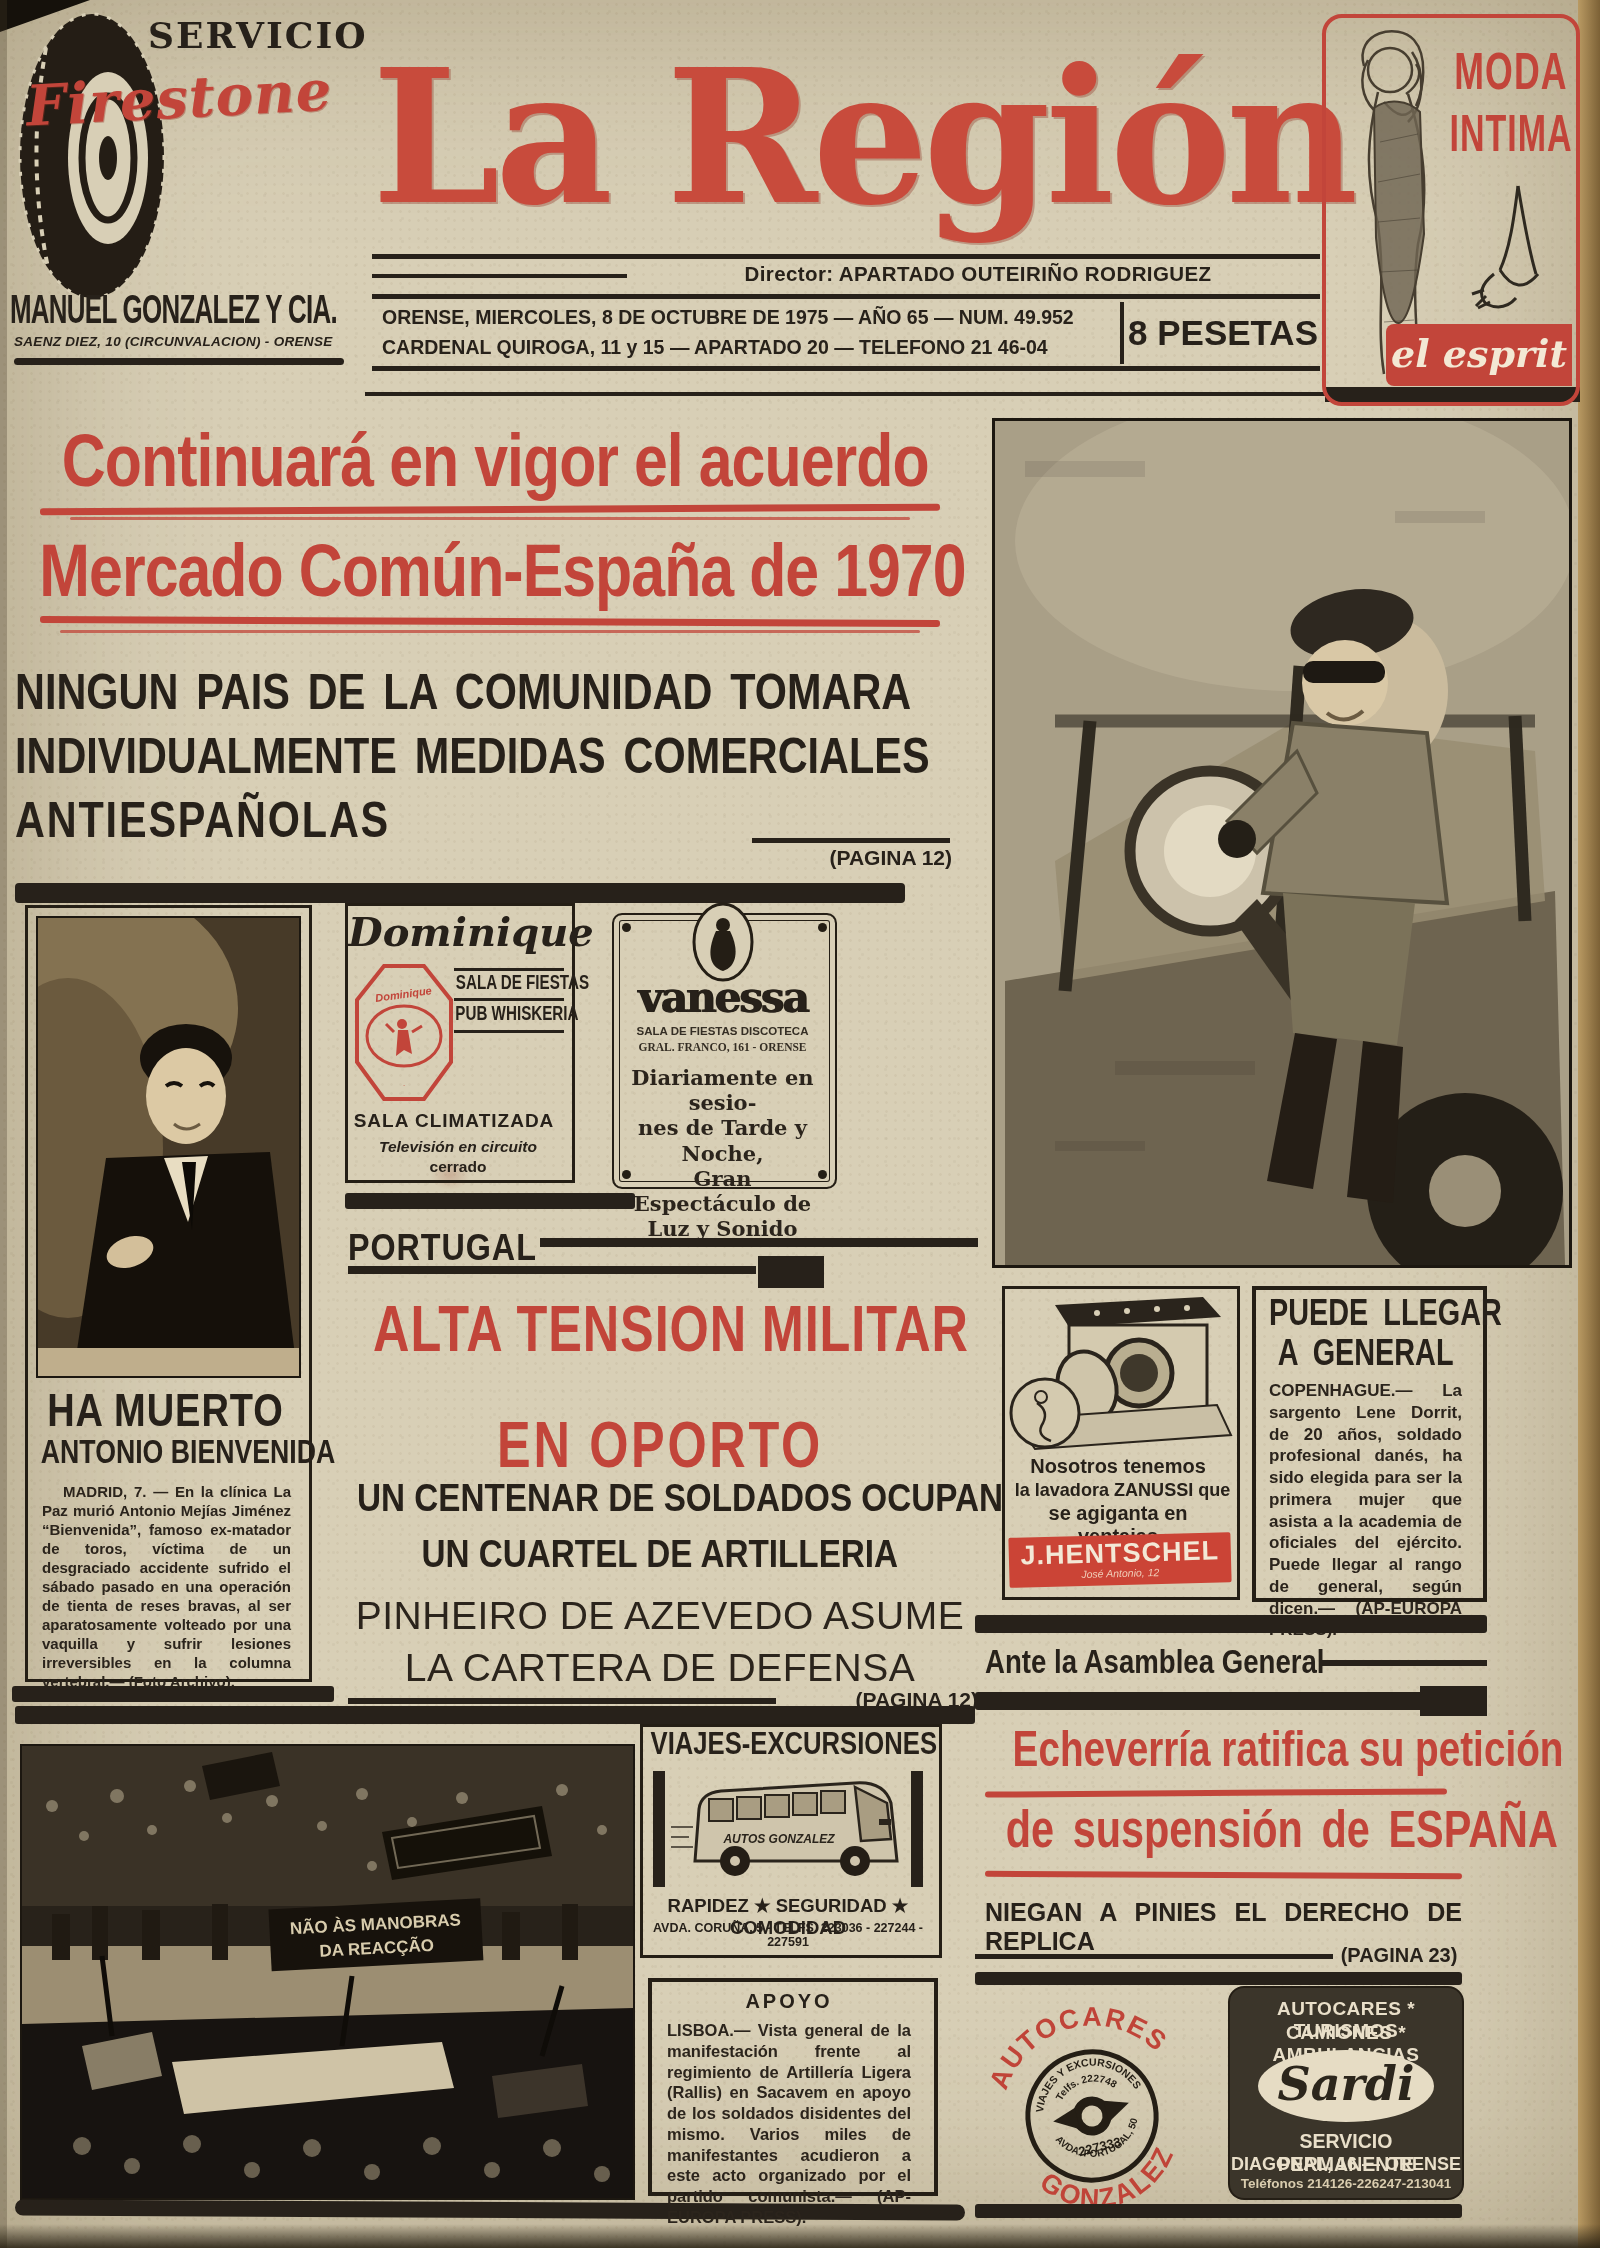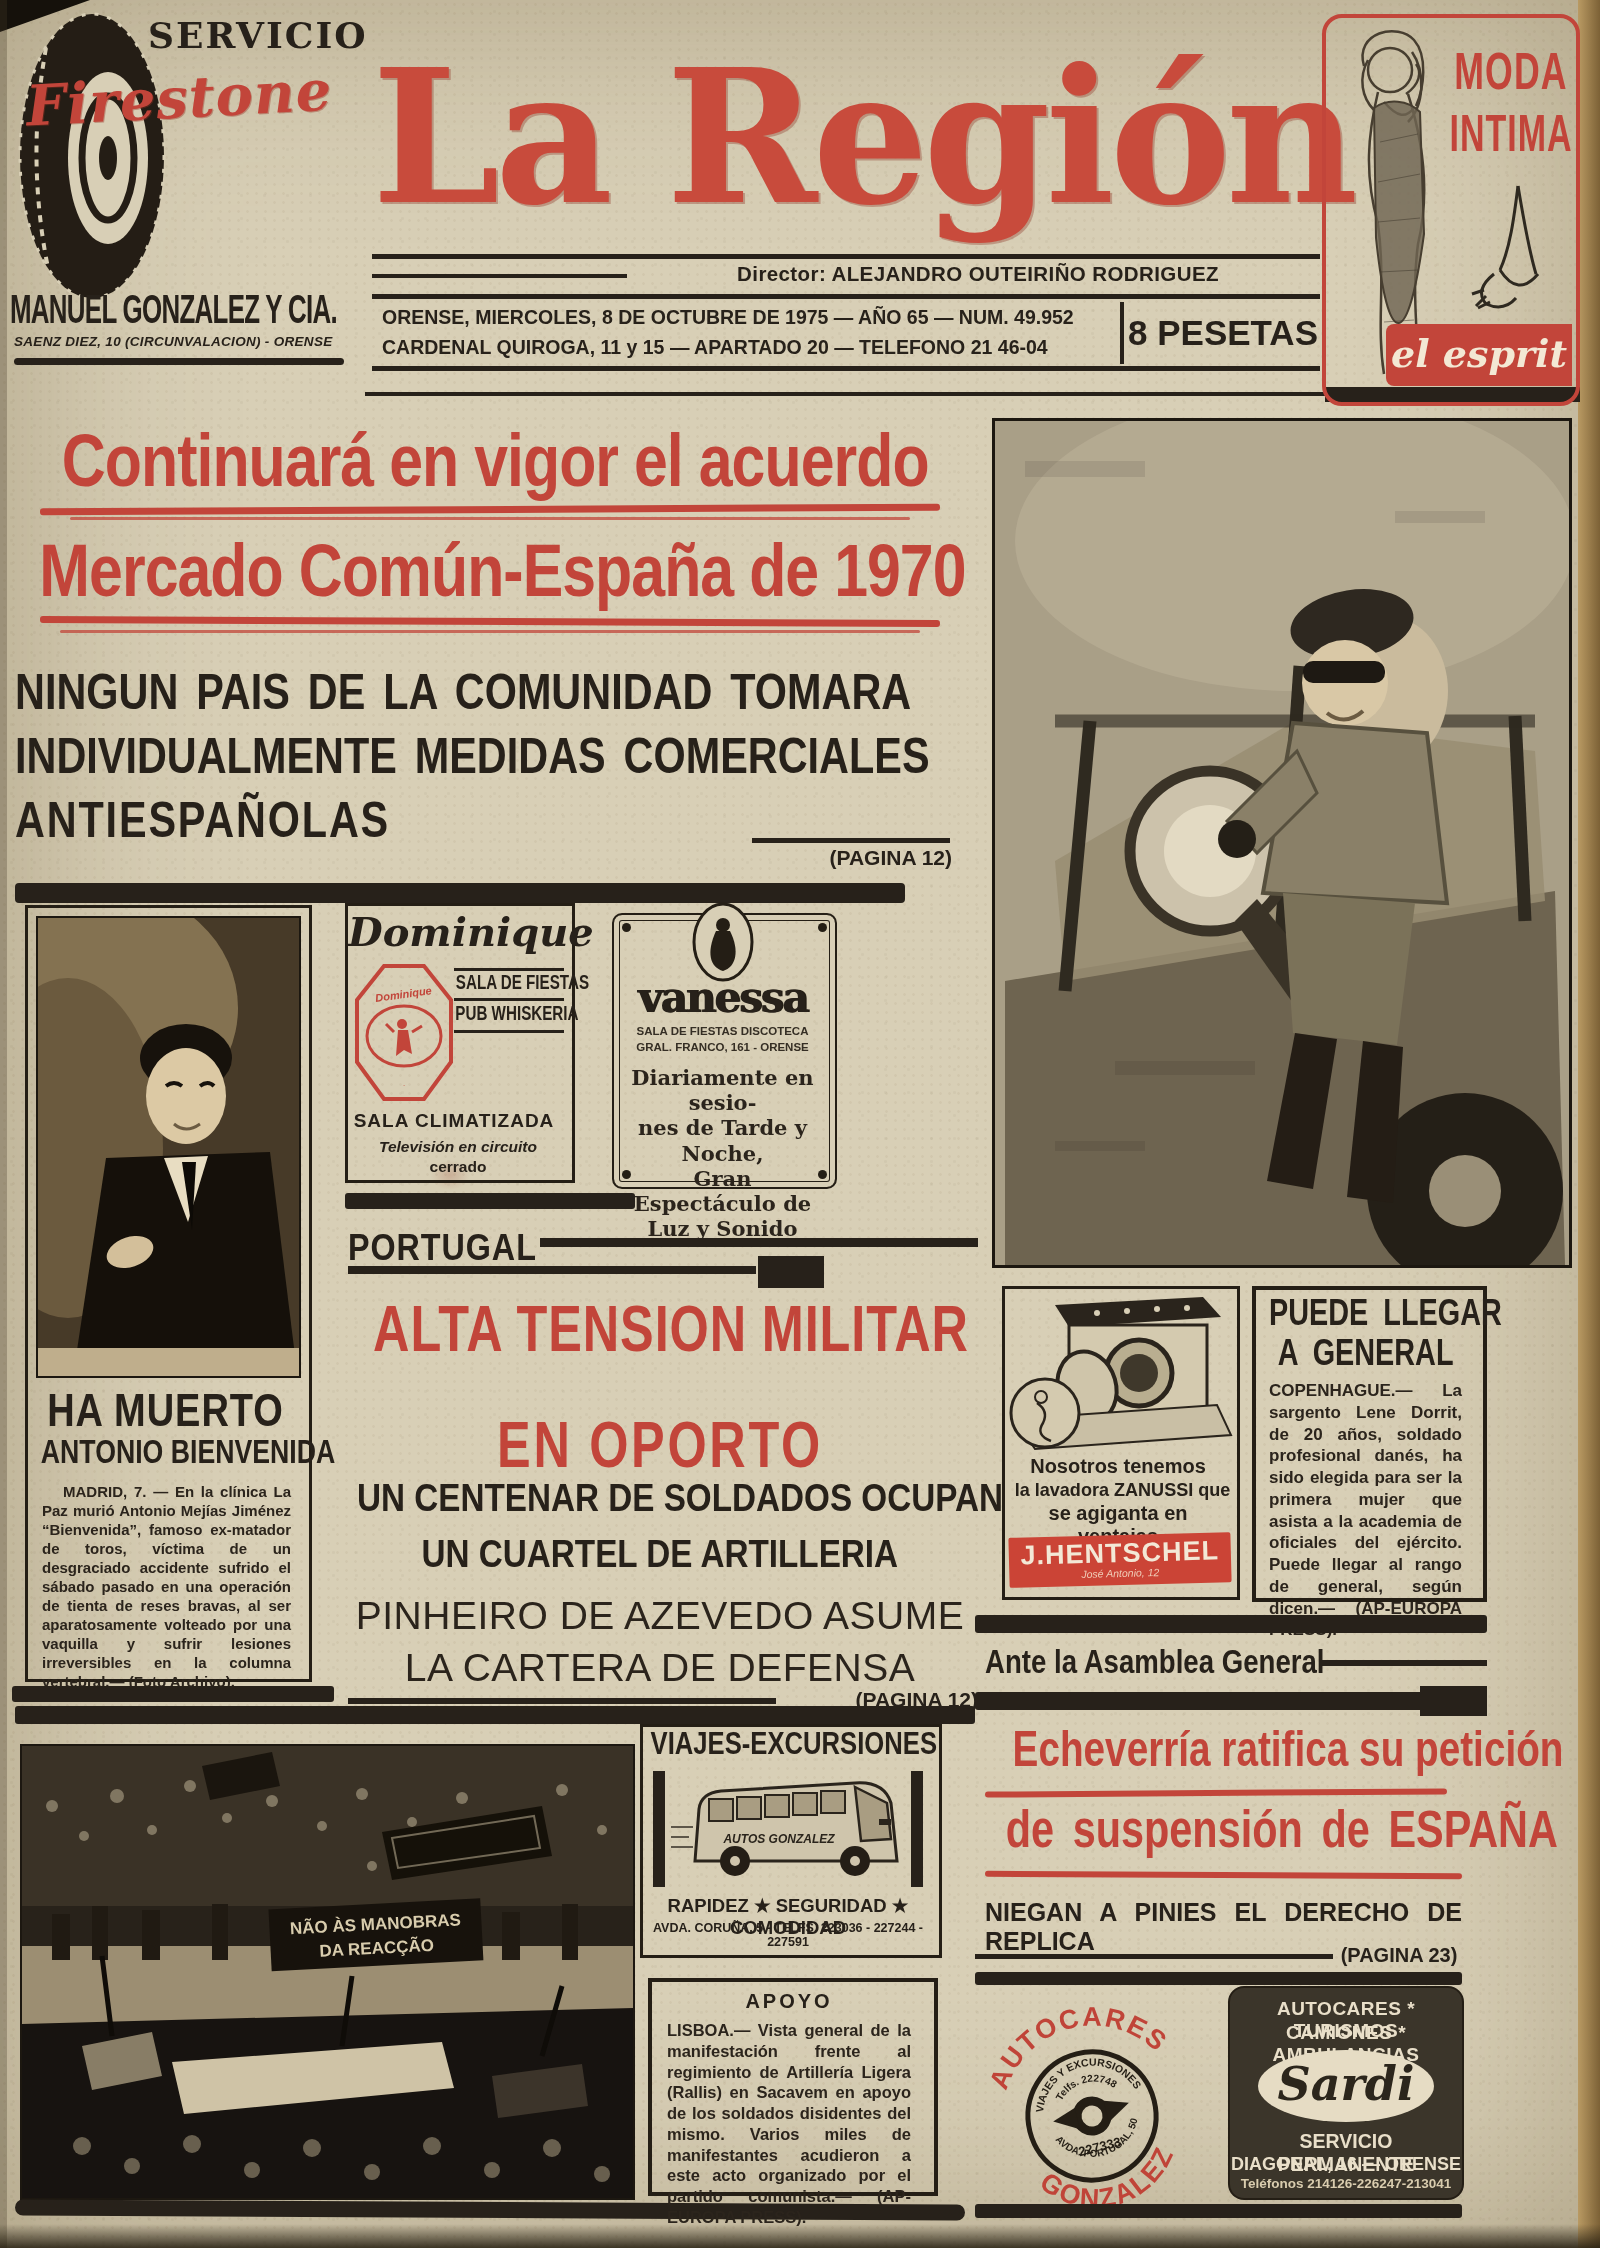--- a/index.html
+++ b/index.html
@@ -54,21 +54,21 @@
     <div class="b bold" style="left:4px;top:328px;width:336px;font-size:13.5px;font-style:italic;letter-spacing:.3px;">SAENZ DIEZ, 10 (CIRCUNVALACION) - ORENSE</div>
     <div class="rule" style="left:4px;top:352px;width:330px;height:7px;border-radius:4px;"></div>
   </div>
 
   <div class="b ctr" style="left:372px;top:22px;width:948px;height:232px;">
     <span class="sc serif bold" style="font-size:182px;line-height:230px;color:#c84b3c;letter-spacing:-5px;text-shadow:2px 2px 0 rgba(140,50,35,.35);transform:scale(1,1.02);">La Región</span>
   </div>
 
   <div class="rule" style="left:372px;top:254px;width:948px;height:5px;"></div>
   <div class="rule" style="left:372px;top:274px;width:255px;height:4px;"></div>
-  <div class="b bold ctr" style="left:636px;top:262px;width:684px;font-size:20.5px;letter-spacing:.4px;">Director: ALEJANDRO OUTEIRIÑO RODRIGUEZ</div>
+  <div class="b bold ctr" style="left:636px;top:262px;width:684px;font-size:20.5px;letter-spacing:.4px;">Director: APARTADO OUTEIRIÑO RODRIGUEZ</div>
   <div class="rule" style="left:372px;top:294px;width:948px;height:5px;"></div>
   <div class="b bold" style="left:382px;top:306px;width:735px;font-size:19.5px;white-space:nowrap;">ORENSE, MIERCOLES, 8 DE OCTUBRE DE 1975 — AÑO 65 — NUM. 49.952</div>
   <div class="b bold" style="left:382px;top:336px;width:735px;font-size:19.5px;white-space:nowrap;">CARDENAL QUIROGA, 11 y 15 — APARTADO 20 — TELEFONO 21 46-04</div>
   <div class="rule" style="left:1120px;top:302px;width:4px;height:62px;"></div>
   <div class="b bold ctr" style="left:1128px;top:304px;width:190px;font-size:35px;line-height:58px;">8 PESETAS</div>
   <div class="rule" style="left:372px;top:366px;width:948px;height:5px;"></div>
   <div class="rule" style="left:365px;top:392px;width:965px;height:4px;"></div>
   <div class="rule" style="left:1325px;top:387px;width:255px;height:15px;"></div>
 
   <div class="b" style="left:1322px;top:14px;width:250px;height:384px;border:4px solid #c2453a;border-radius:20px;">
@@ -231,21 +231,21 @@
     <div class="dot" style="right:8px;top:8px;"></div>
     <div class="dot" style="left:8px;bottom:8px;"></div>
     <div class="dot" style="right:8px;bottom:8px;"></div>
     <svg class="b" style="left:76px;top:-14px;" width="66" height="82" viewBox="0 0 66 82">
       <ellipse cx="33" cy="41" rx="29" ry="38" fill="#d8cfb6" stroke="#241e15" stroke-width="3"></ellipse>
       <circle cx="33" cy="24" r="7" fill="#241e15"></circle>
       <path d="M26,30 C16,52 20,66 33,70 C46,66 50,50 40,30 Z" fill="#241e15"></path>
     </svg>
     <div class="b ctr serif bold" style="left:0;top:58px;width:217px;font-size:42px;letter-spacing:-2px;text-shadow:1.5px 0 0 #241e15;">vanessa</div>
     <div class="b ctr bold" style="left:0;top:110px;width:217px;font-size:11.5px;color:#352e24;">SALA DE FIESTAS DISCOTECA</div>
-    <div class="b ctr bold" style="left:0;top:126px;width:217px;font-size:11.5px;color:#352e24;">GRAL. FRANCO, 161 - ORENSE</div>
+    <div class="b ctr bold" style="left:0;top:126px;width:217px;font-size:11.5px;color:#352e24;font-family:Liberation Serif, serif;">GRAL. FRANCO, 161 - ORENSE</div>
     <div class="b ctr serif" style="left:5px;top:150px;width:207px;font-size:21px;line-height:1.2;font-weight:700;color:#2b241c;">
       <div>Diariamente en sesio-</div>
       <div>nes de Tarde y Noche,</div>
       <div>Gran Espectáculo de</div>
       <div>Luz y Sonido</div>
     </div>
   </div>
 
   <div class="b" style="left:348px;top:1228px;width:230px;">
     <span class="scl bold" style="font-size:34px;transform:scale(.95,1.1);letter-spacing:1px;">PORTUGAL</span>

